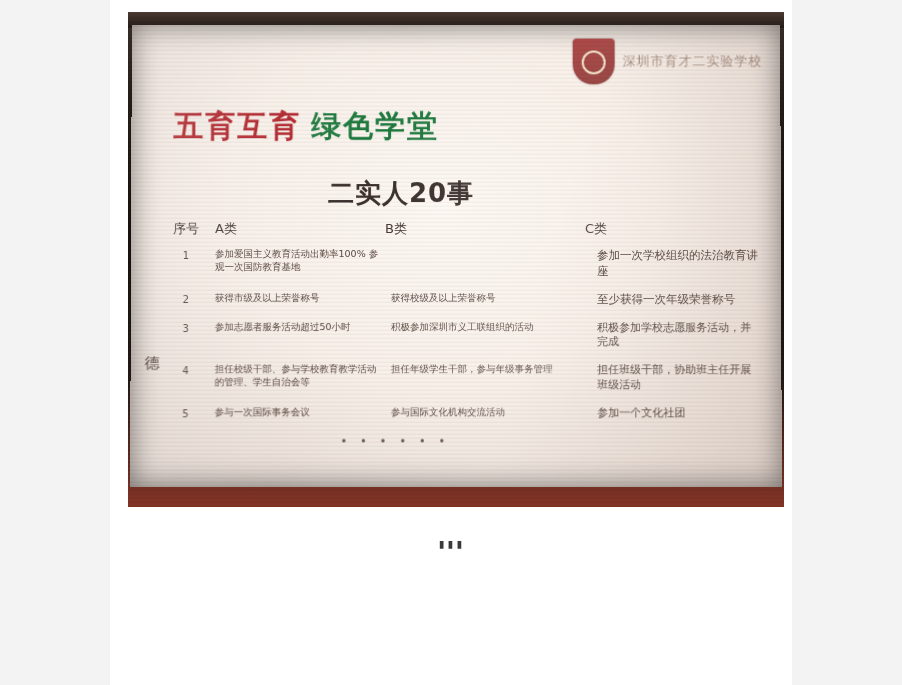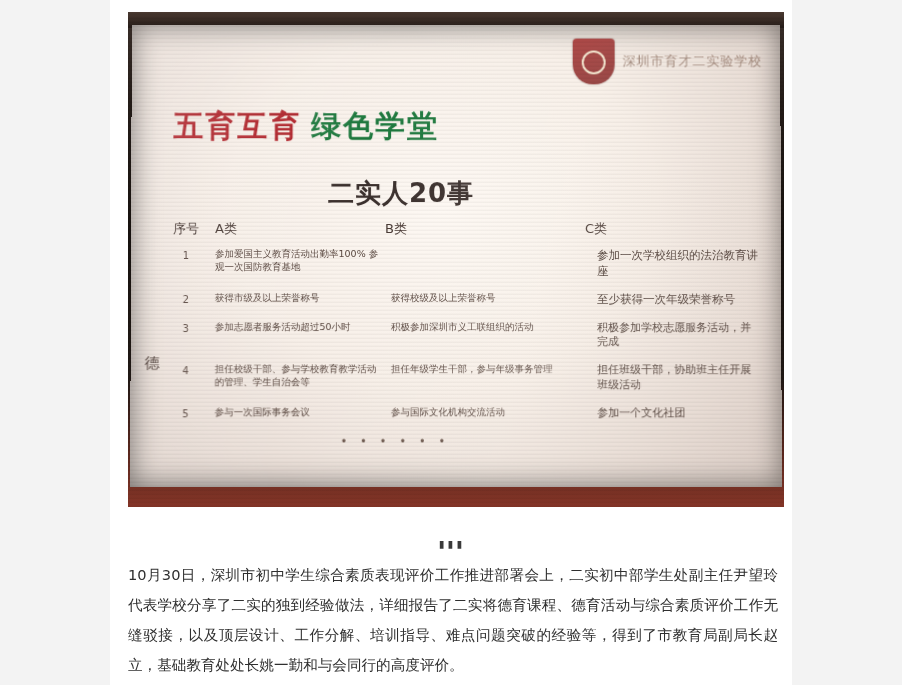--- a/index.html
+++ b/index.html
@@ -282,16 +282,15 @@
 
         <div class="dots">• • • • • •</div>
         <div class="slide-sheen"></div>
       </div>
 
       <div class="noise"></div>
     </div>
 
     <div class="sep">▮▮▮</div>
 
-    <div class="caption">10月30日，深圳市初中学生综合素质表现评价工作推进部署会上，二实初中部学生处副主任尹望玲代表学校分享了二实的独到经验做法，详细报告了二实将德育课程、德育活动与综合素质评价工作无缝驳接，以及顶层设计、工作分解、培训指导、难点问题突破的经验等，得到了市教育局副局长赵立，基础教育处处长姚一勤和与会同行的高度评价。</div>
 
   </div>
 </div>
 
 </body></html>

